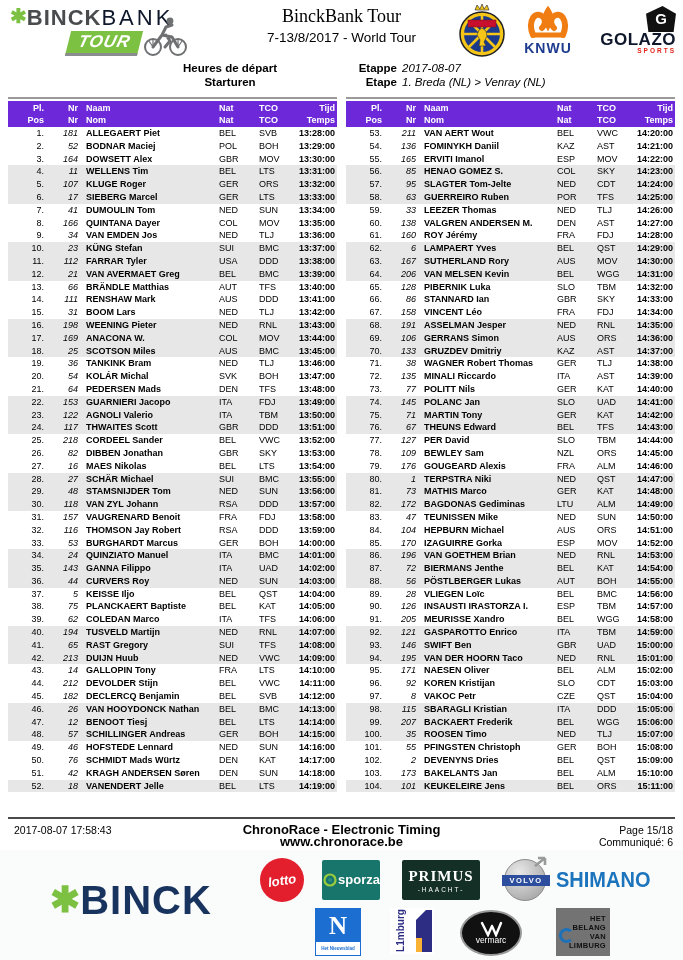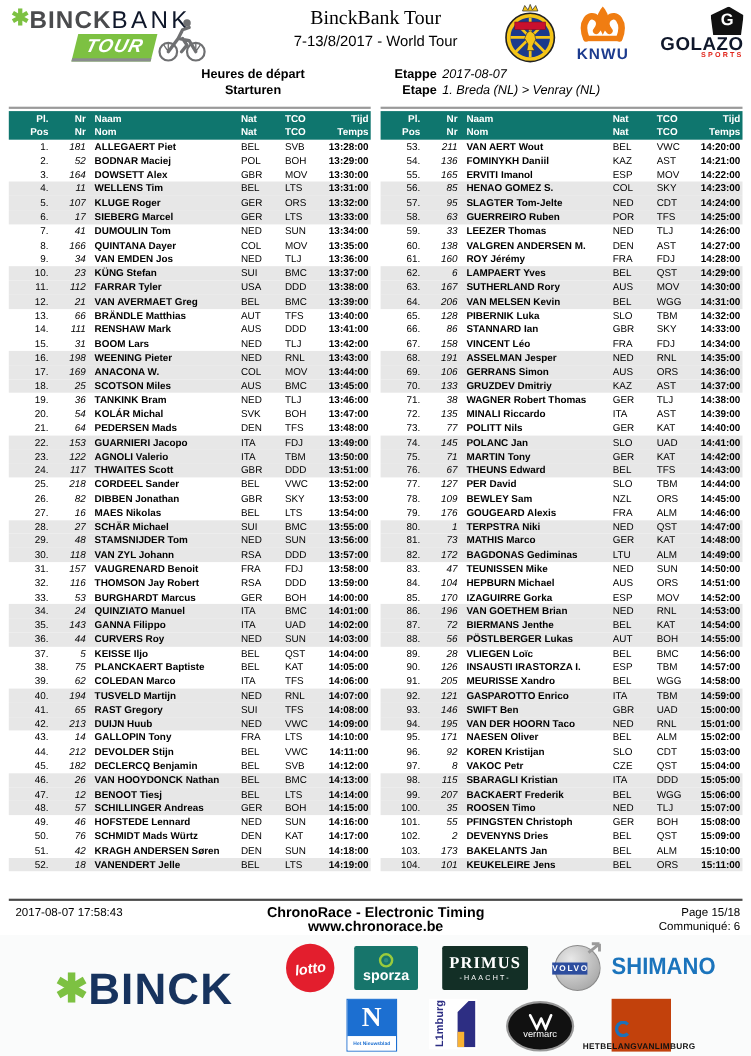--- a/index.html
+++ b/index.html
@@ -39,21 +39,21 @@
   
   .start-block { left:120px; top:61px; width:220px; text-align:center; font-weight:bold; font-size:11.5px; line-height:14px; }
   .etappe-block { left:345px; top:61px; font-size:11.5px; line-height:14px; }
   .et-row { display:flex; }
   .et-label { font-weight:bold; width:52px; text-align:right; }
   .et-val { margin-left:5px;font-style:italic; }
 
   
   .tables { left:8px; top:97px; display:flex; gap:9px; }
   .table { width:329px; border-top:2px solid #9a9a9a; }
-  .thead { margin-top:2px; background:#0f766e; color:#fff; font-weight:bold; font-size:9px; padding:1px 0; }
+  .thead { margin-top:2px; background:#6d28d9; color:#fff; font-weight:bold; font-size:9px; padding:1px 0; }
   .grid-row { display:grid; grid-template-columns:36px 34px 1fr 40px 32px 46px; line-height:12px; }
   .tbody .grid-row { line-height:12.8px; height:12.8px; font-size:9px; }
   .shaded { background:#e7e7e7; }
   .c-pl { text-align:right; }
   .c-nr { text-align:right; font-style:italic; }
   .c-name { padding-left:8px; font-weight:bold; white-space:nowrap; overflow:hidden; }
   .c-time { text-align:right; font-weight:bold; padding-right:2px; white-space:nowrap; display:flex; justify-content:flex-end; }
 
   
   .footer-rule { left:8px; top:817px; width:667px; border-top:2px solid #4a4a4a; }
@@ -65,51 +65,51 @@
   .sponsors { left:0; top:850px; width:683px; height:110px; background:#fafbfb; }
   .binck-word { left:50px; top:28px; white-space:nowrap; }
   .binck-ast { color:#7dc142; font-size:36px; font-weight:bold; vertical-align:2px; }
   .binck-txt { color:#17335e; font-size:40px; font-weight:bold; letter-spacing:1px; }
 
   .lotto { left:260px; top:8px; width:44px; height:44px; background:#e31e2d; border-radius:50%;
     display:flex; align-items:center; justify-content:center; }
   .lotto span { color:#fff; font-style:italic; font-weight:bold; font-size:13px; transform:rotate(-8deg); }
 
   .sporza { left:322px; top:10px; width:58px; height:40px; background:#17756b; border-radius:2px;
-    display:flex; flex-direction:column; align-items:center; justify-content:center; }
+    display:flex; flex-direction:row; align-items:center; justify-content:center; }
   .sporza-word { color:#fff; font-weight:bold; font-size:13px; margin-top:-1px; }
 
   .primus { left:402px; top:10px; width:78px; height:40px; background:#132f26; border-radius:2px;
     display:flex; flex-direction:column; align-items:center; justify-content:center; color:#fff; }
   .primus-word { font-family:"Liberation Serif", serif; font-weight:bold; font-size:15px; letter-spacing:1px; }
   .primus-sub { font-size:6.5px; letter-spacing:2px; margin-top:1px; }
 
   .volvo { left:502px; top:5px; width:48px; height:48px; }
   .volvo-circle { position:absolute; left:2px; top:4px; width:40px; height:40px; border-radius:50%;
     background:radial-gradient(circle at 35% 30%, #e8e8e8, #9a9a9a); border:1px solid #8a8a8a; }
-  .volvo-band { position:absolute; left:0; top:20px; width:32px; height:11px; background:#2d4d9e;
+  .volvo-band { position:absolute; left:0; top:20px; width:48px; height:11px; background:#2d4d9e;
     color:#fff; font-weight:bold; font-size:7.5px; letter-spacing:1.5px; text-align:center; line-height:11px; }
 
   .shimano { left:556px; top:18px; color:#1b74bc; font-weight:bold; font-size:20px; letter-spacing:0px; transform:scaleY(1.08); }
 
   .nieuwsblad { left:315px; top:58px; width:44px; height:46px; border:1px solid #1c6fd1; }
   .nb-top { width:44px; height:33px; background:#1c6fd1; color:#fff; text-align:center;
     font-family:"Liberation Serif", serif; font-weight:bold; font-size:25px; line-height:33px; }
   .nb-strip { width:44px; height:13px; background:#fff; color:#1c6fd1; font-size:4.5px; text-align:center; line-height:13px; font-weight:bold; }
 
   .limburg { left:390px; top:58px; width:44px; height:46px; background:#fff; }
   .l1-text { position:absolute; left:-11px; top:17px; transform:rotate(-90deg); color:#2d2e83; font-weight:bold; font-size:10px; }
   .l1-mark { position:absolute; left:22px; top:2px; }
 
   .vermarc { left:460px; top:60px; width:58px; height:42px; background:#111; border-radius:50%;
     border:2px solid #999; display:flex; flex-direction:column; align-items:center; justify-content:center; }
   .vermarc-word { color:#fff; font-size:8.5px; margin-top:-2px; }
 
-  .hbvl { left:556px; top:58px; width:54px; height:48px; background:#c2410c; position:absolute;
-    display:flex; flex-direction:row; align-items:flex-end; justify-content:center; padding-right:4px; box-sizing:border-box; }
+  .hbvl { left:556px; top:58px; width:54px; height:48px; background:#737373; position:absolute;
+    display:flex; flex-direction:column; align-items:flex-end; justify-content:center; padding-right:4px; box-sizing:border-box; }
   .hbvl div { font-size:7.5px; font-weight:bold; line-height:9px; color:#111; letter-spacing:0.3px; }
   .hbvl-swoosh { position:absolute; left:3px; top:20px; width:9px; height:9px; border:3px solid #1d71b8; border-radius:50%; border-right-color:transparent; }
 </style>
 </head>
 <body>
 
 <div class="abs bb-logo">
   <div class="bb-line1">
     <span class="bb-ast">✱</span><span class="bb-binck">BINCK</span><span class="bb-bank">BANK</span>
   </div>

